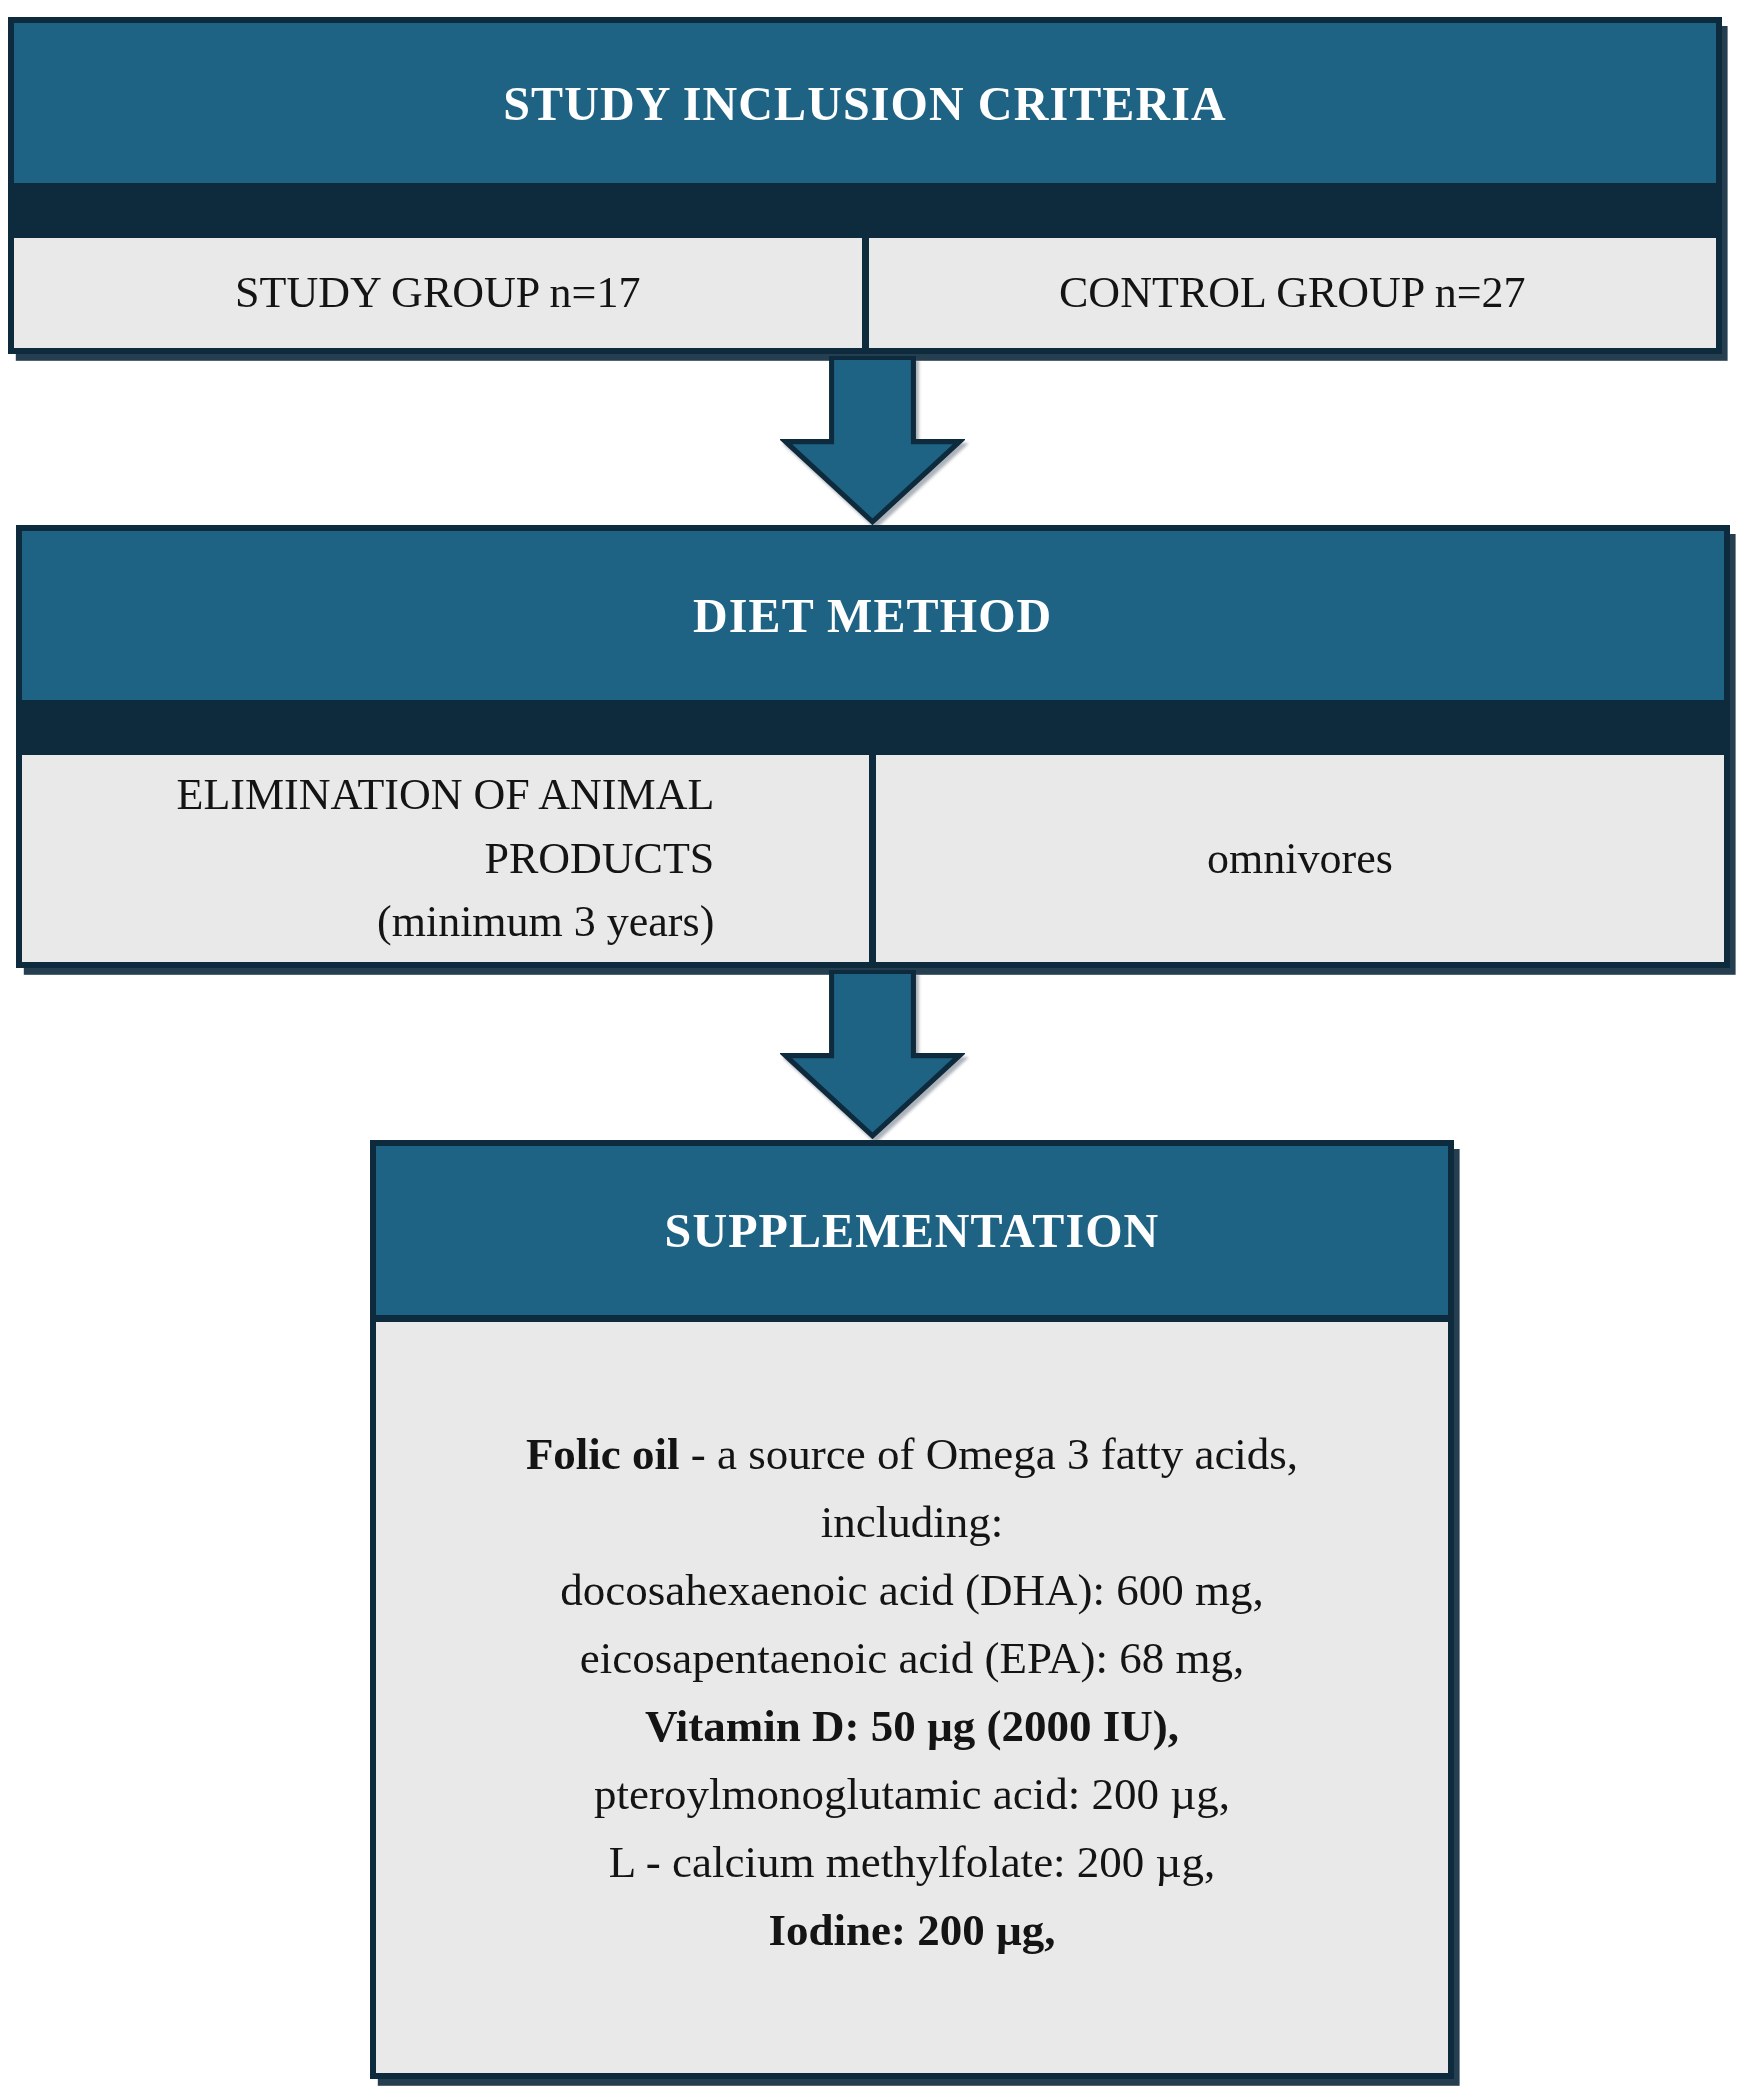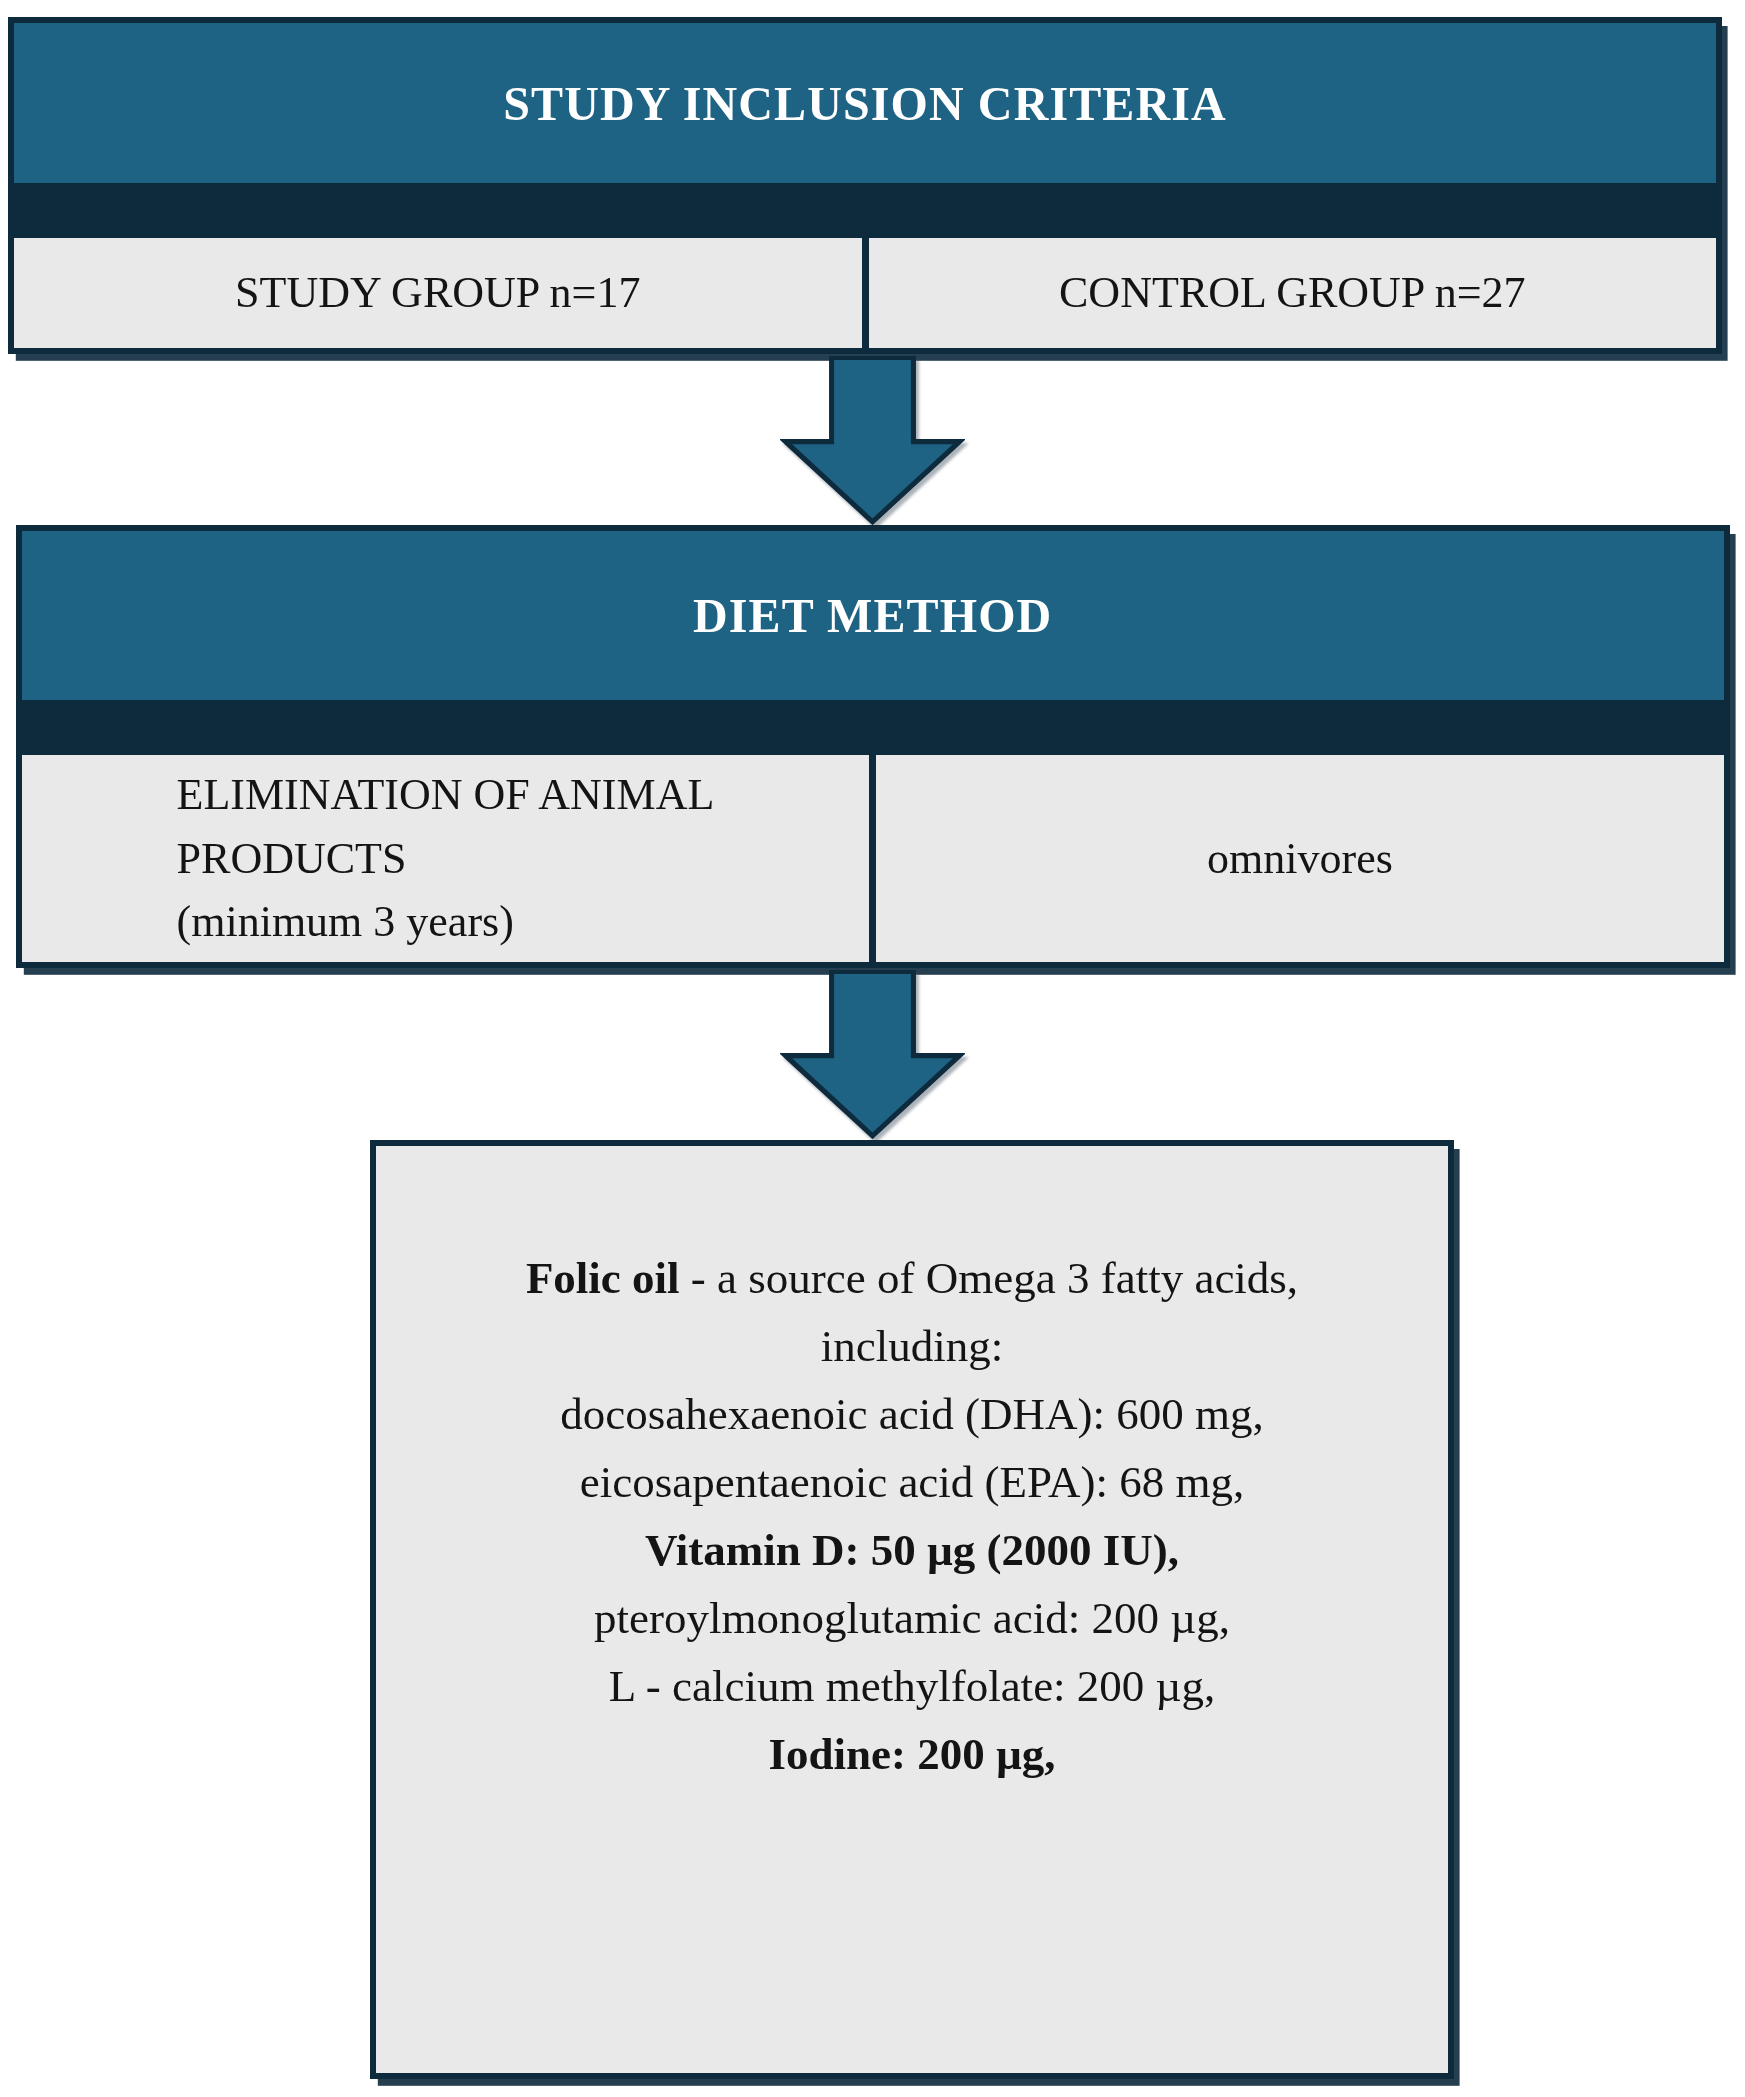--- a/index.html
+++ b/index.html
@@ -40,21 +40,21 @@
     display: flex;
     flex: 1 1 auto;
     min-height: 0;
   }
   .box-cell {
     background: #e9e9e9;
     flex: 1 1 0;
     display: flex;
     align-items: center;
     justify-content: center;
-    text-align: left;
+    text-align: right;
     font-size: 44px;
     line-height: 1.45;
     white-space: pre-line;
     padding: 5.6px 22.5px;
     box-sizing: border-box;
     margin-top: 48px;
   }
   .box-cell + .box-cell {
     border-left: 7.9px solid #0e2a3d;
   }
@@ -109,20 +109,21 @@
 (minimum 3 years)</div>
     <div class="box-cell">omnivores</div>
   </div>
 </div>
 
 <svg class="flow-arrow" id="arrow2" viewBox="0 0 330 300" aria-hidden="true">
   <path d="M 92 2 L 238 2 L 238 152 L 320 152 L 165 295 L 10 152 L 92 152 Z" fill="#1e6384" stroke="#0e2a3d" stroke-width="9" stroke-linejoin="miter"></path>
 </svg>
 
 <div class="flow-box" id="box3">
+  <div class="box-header">SUPPLEMENTATION</div>
   <div class="box-body">
       <div class="supp-line"><span style="font-weight: bold;">Folic oil</span><span> - a source of Omega 3 fatty acids,</span></div>
       <div class="supp-line"><span>including:</span></div>
       <div class="supp-line"><span>docosahexaenoic acid (DHA): 600 mg,</span></div>
       <div class="supp-line"><span>eicosapentaenoic acid (EPA): 68 mg,</span></div>
       <div class="supp-line"><span style="font-weight: bold; text-align: center;">Vitamin D: 50 µg (2000 IU),</span></div>
       <div class="supp-line"><span>pteroylmonoglutamic acid: 200 µg,</span></div>
       <div class="supp-line"><span>L - calcium methylfolate: 200 µg,</span></div>
       <div class="supp-line"><span style="font-weight: bold;">Iodine: 200 µg,</span></div>
     </div>

